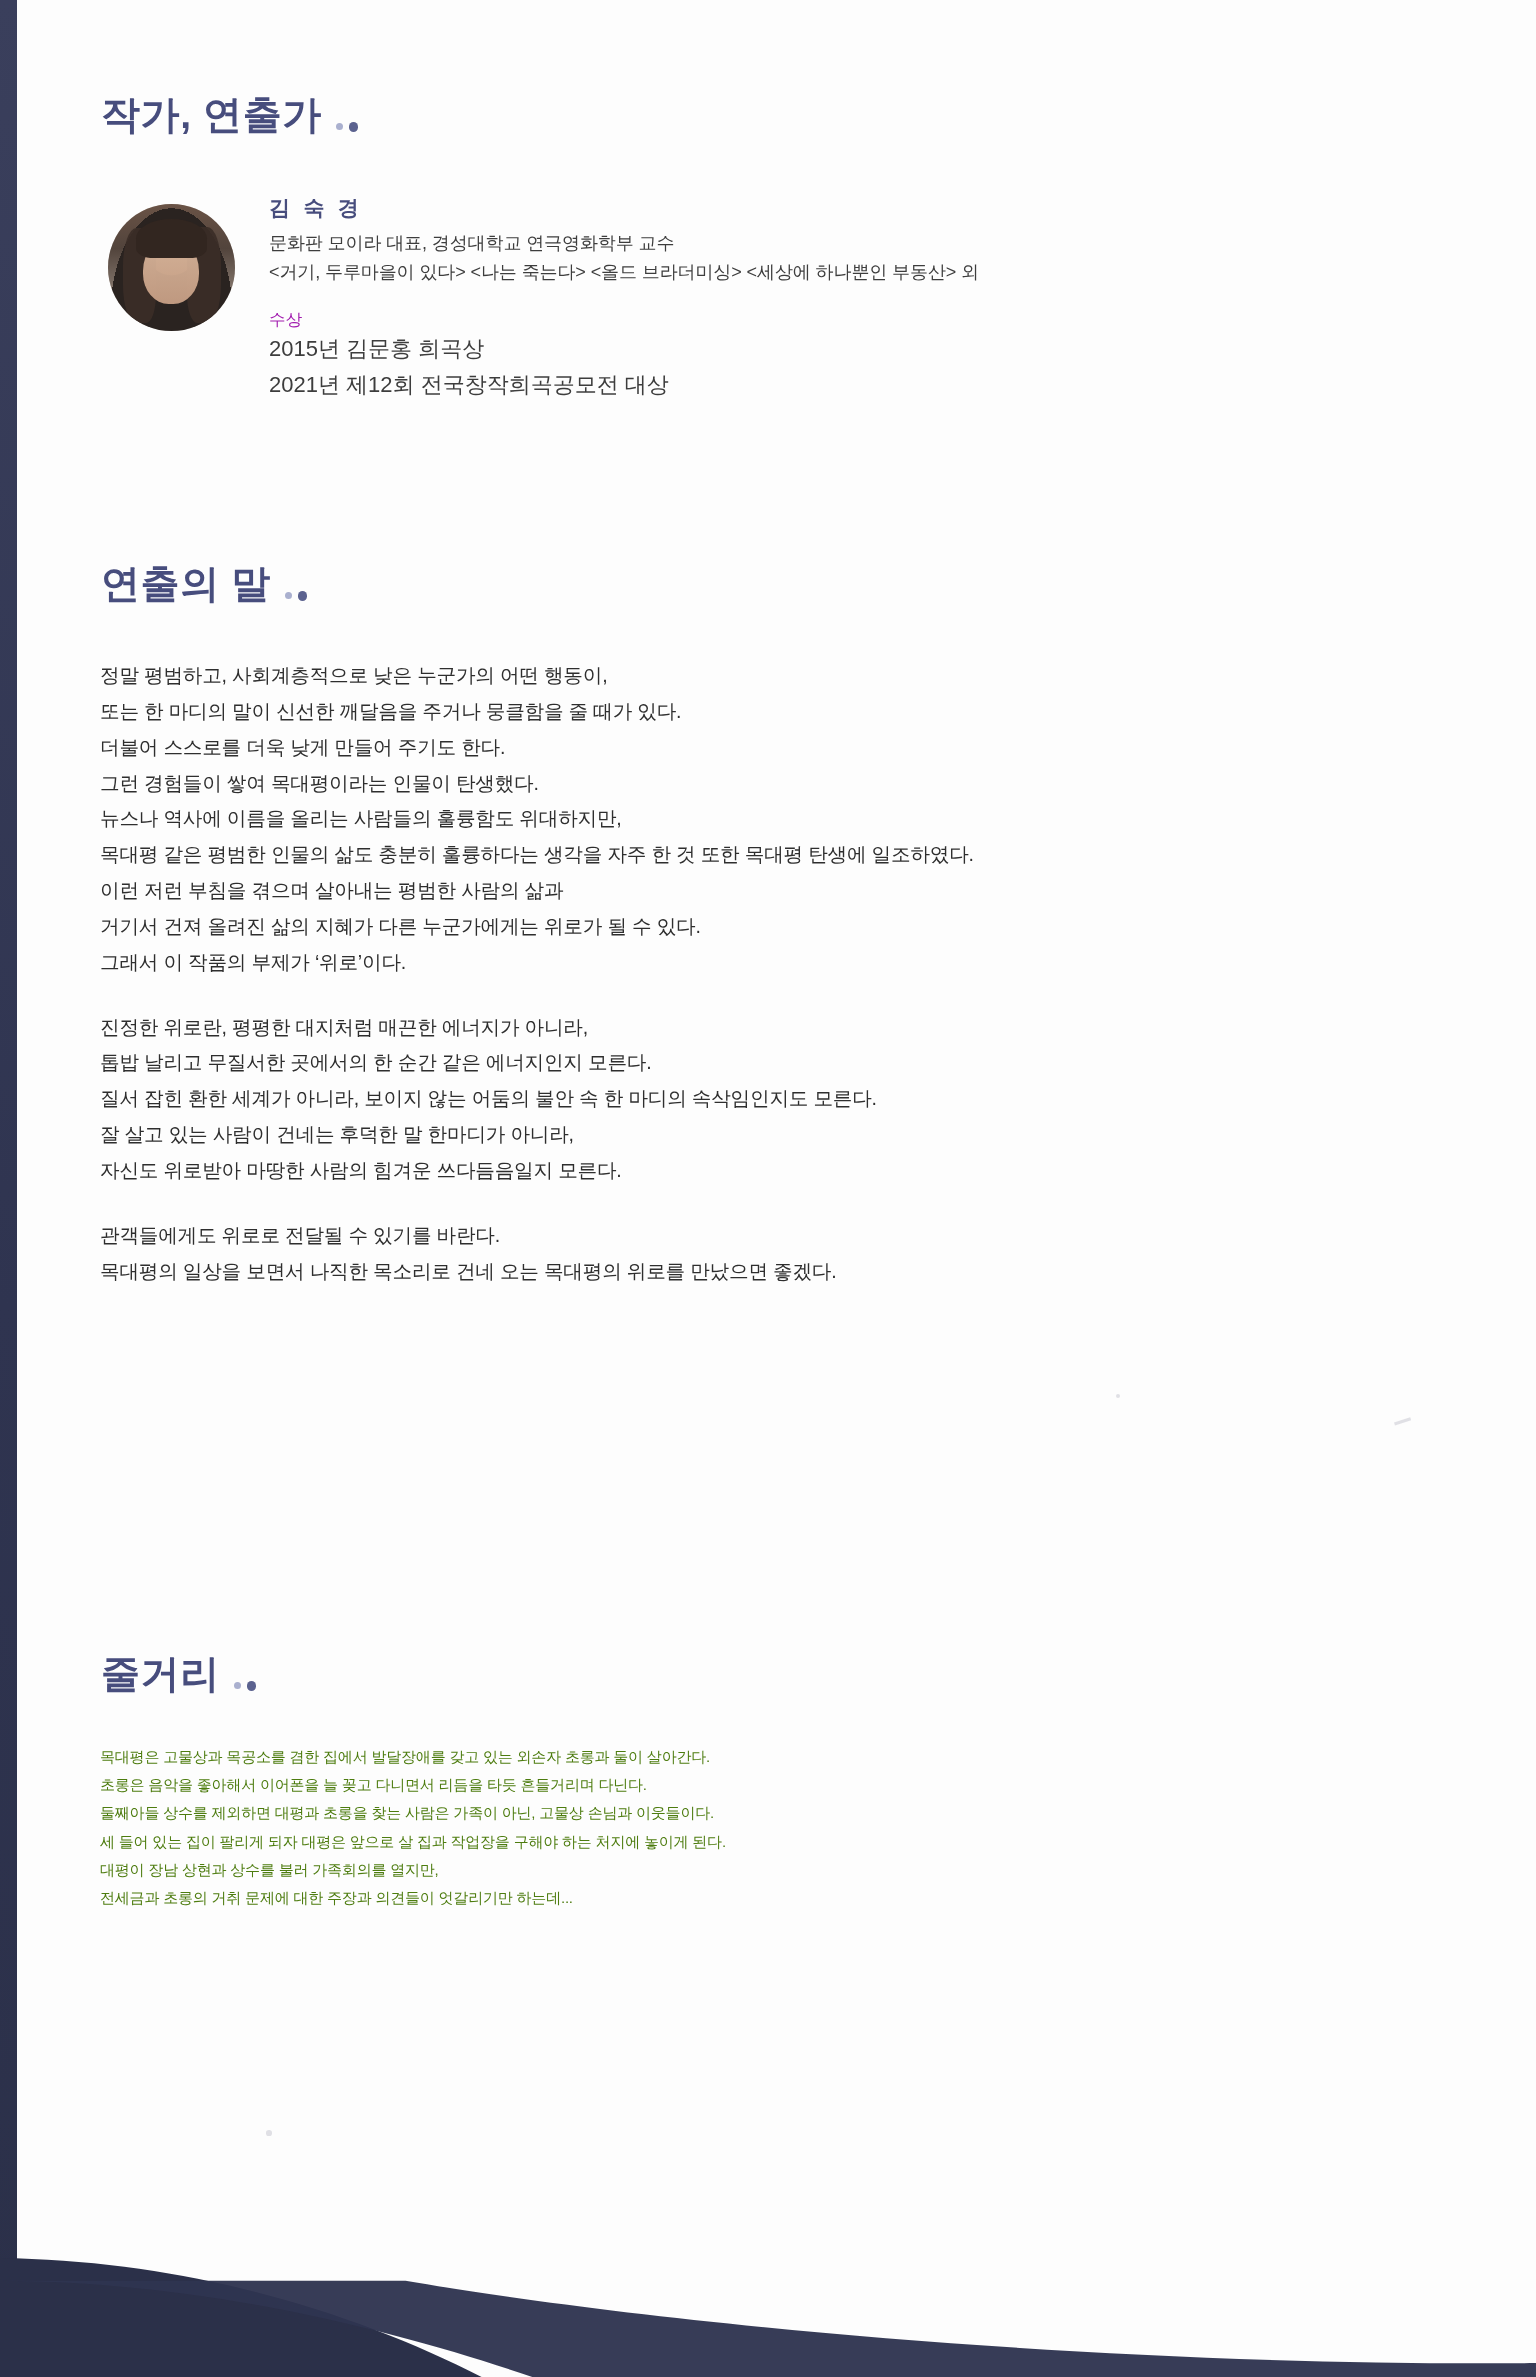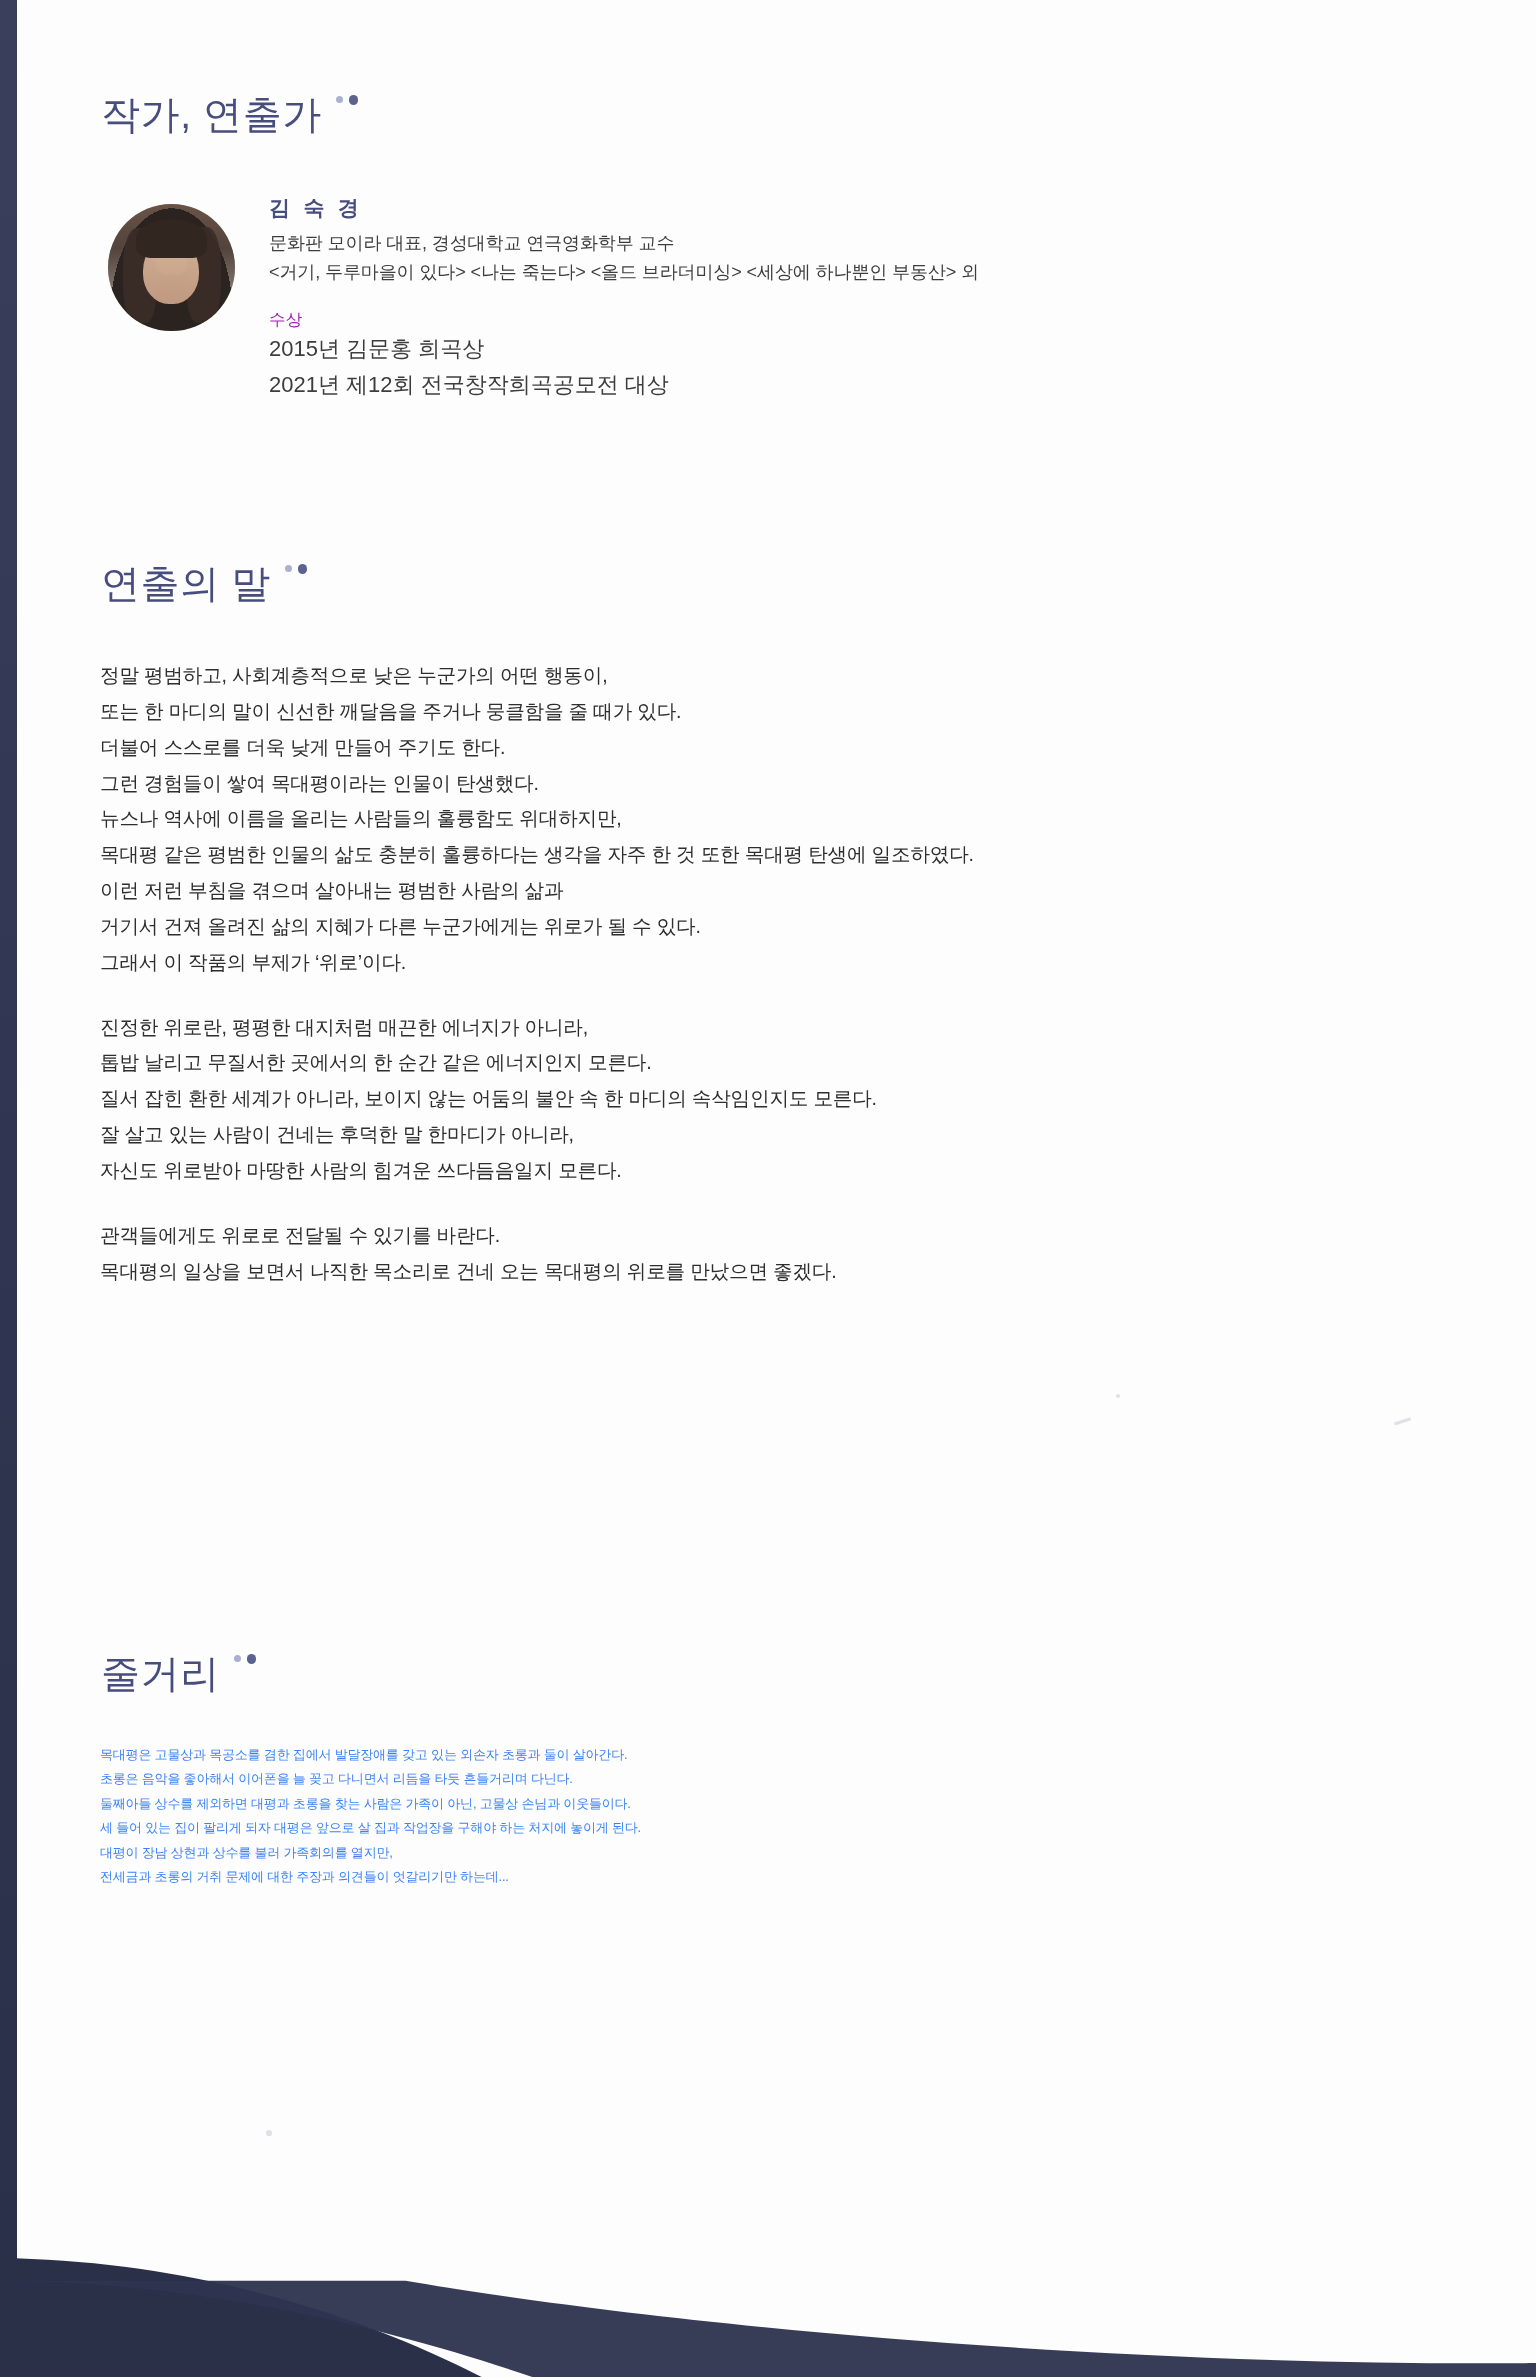--- a/index.html
+++ b/index.html
@@ -24,23 +24,23 @@
     left: 0;
     top: 0;
     width: 16.5px;
     height: 2377px;
     background: linear-gradient(180deg, #3a3f5c 0%, #2f3450 55%, #2b3049 100%);
   }
 
   
   .section-heading {
     display: flex;
-    align-items: flex-start;
+    align-items: flex-end;
     color: #4a4f7a;
-    font-weight: normal;
+    font-weight: bold;
     letter-spacing: 0.6px;
   }
   .section-heading .htext {
     font-size: 39px;
     line-height: 1;
     color: #474d7d;
   }
   .dots {
     display: inline-flex;
     align-items: center;
@@ -161,22 +161,22 @@
 
   
   #syn-heading { position: absolute; left: 101px; top: 1654px; }
   #syn-body {
     position: absolute;
     left: 100px;
     top: 1743px;
     width: 1356px;
   }
   #syn-body .ln {
-    color: #3b82f6;
-    font-size: 13px;
+    color: #4d7c0f;
+    font-size: 15px;
     line-height: 1.88;
     letter-spacing: -0.2px;
     white-space: pre;
   }
 
   
   .bottom-deco {
     position: absolute;
     left: 0;
     bottom: 0;

